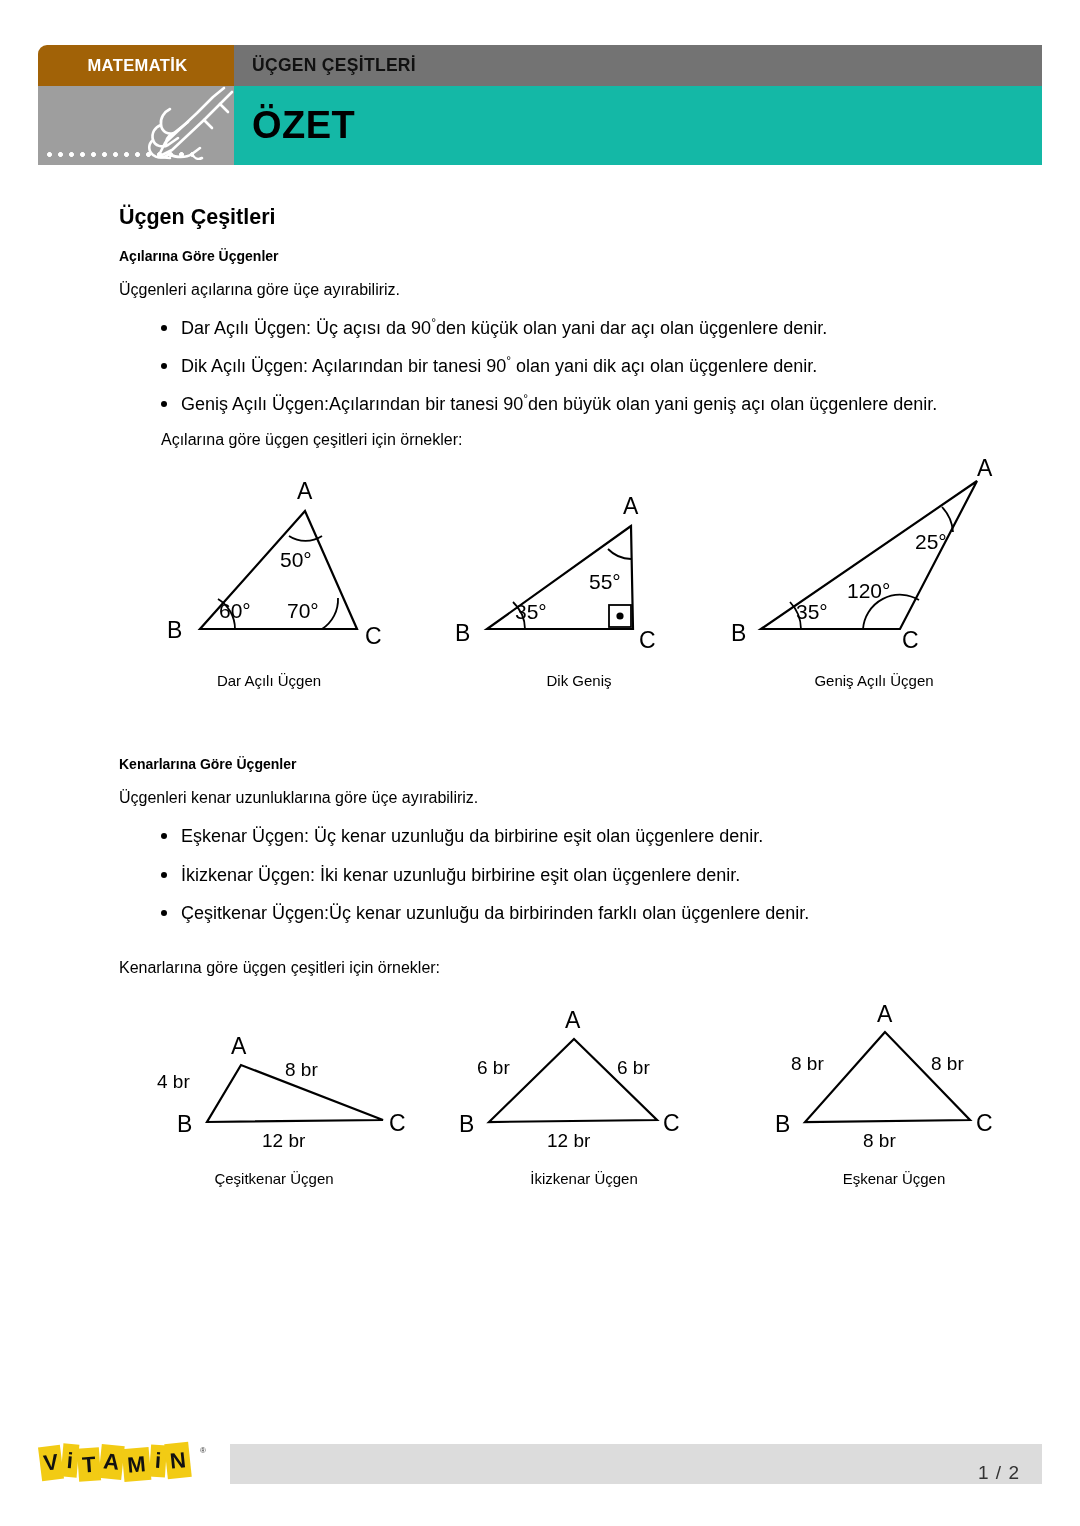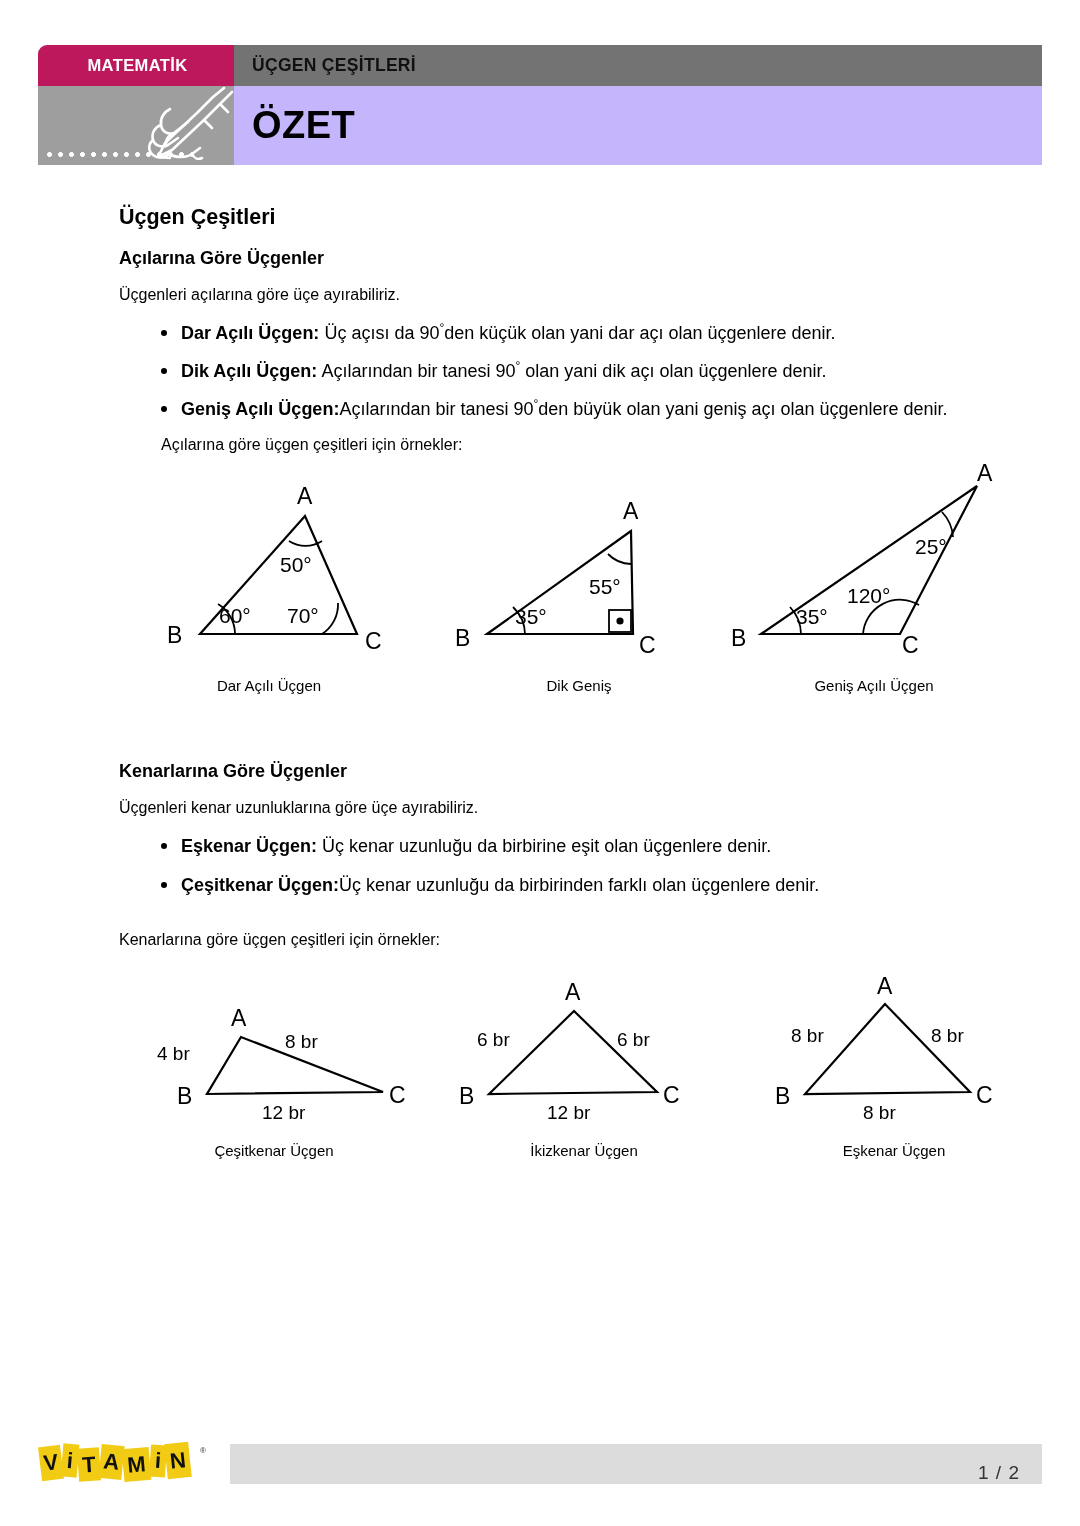--- a/index.html
+++ b/index.html
@@ -8,21 +8,21 @@
     background:#ffffff;
     font-family:"Liberation Sans", sans-serif;
     color:#000;
     position:relative;
     overflow:hidden;
   }
   
   #header{position:absolute;left:38px;top:45px;width:1004px;height:120px;}
   #subject-box{
     position:absolute;left:0;top:0;width:199px;height:41px;
-    background:#be185d;border-top-left-radius:9px;
+    background:#a16207;border-top-left-radius:9px;
     display:flex;align-items:center;justify-content:center;
   }
   #subject-label{
     color:#fff;font-weight:bold;font-size:16.5px;letter-spacing:.4px;
   }
   #topic-bar{
     position:absolute;left:196px;top:0;width:808px;height:41px;
     background:#737373;display:flex;align-items:center;
   }
   #topic-label{
@@ -33,37 +33,37 @@
     background:#9e9e9e;overflow:hidden;
   }
   #dots{
     position:absolute;left:6px;bottom:8px;width:150px;height:6px;
     background-image:radial-gradient(circle, #ffffff 0 2.2px, rgba(255,255,255,0) 2.4px);
     background-size:11px 11px;background-position:0 -2px;background-repeat:repeat-x;
   }
   #pencil-icon{position:absolute;right:-4px;top:2px;}
   #title-bar{
     position:absolute;left:196px;top:41px;width:808px;height:79px;
-    background:#c4b5fd;display:flex;align-items:center;
+    background:#14b8a6;display:flex;align-items:center;
   }
   #doc-title{font-size:38px;font-weight:bold;padding-left:18px;letter-spacing:.5px;}
   
   #content{position:absolute;left:119px;top:205px;width:860px;}
   .h1{font-size:21.5px;font-weight:bold;margin:0 0 18px 0;}
-  .h2{font-size:18px;font-weight:bold;margin:12px 0 14px 0;}
+  .h2{font-size:14px;font-weight:bold;margin:12px 0 14px 0;}
   .para{font-size:16px;margin:0 0 12px 0;line-height:1.5;}
   ul.bullets{margin:0 0 4px 0;padding-left:62px;list-style:none;}
   ul.bullets li{
     font-size:18px;line-height:1.62;margin-bottom:9px;position:relative;
   }
   ul.bullets li:before{
     content:"";position:absolute;left:-20px;top:11px;
     width:6px;height:6px;border-radius:50%;background:#000;
   }
-  .b{font-weight:bold;}
+  .b{font-weight:normal;}
   .sup-deg{font-size:12px;vertical-align:super;}
   .indent{padding-left:42px;}
   
   .fig-row{position:relative;width:100%;}
   .caption{
     position:absolute;font-size:15px;text-align:center;white-space:nowrap;margin-top:8px;
   }
   svg{overflow:visible;}
   .tri{fill:none;stroke:#000;stroke-width:2.2;stroke-linejoin:miter;}
   .arc{fill:none;stroke:#000;stroke-width:1.8;}
@@ -190,20 +190,23 @@
   </div>
 
   <div class="h2" style="margin-top:40px;">Kenarlarına Göre Üçgenler</div>
   <div class="para">Üçgenleri kenar uzunluklarına göre üçe ayırabiliriz.</div>
 
   <ul class="bullets">
     <li>
       <span class="b">Eşkenar Üçgen:</span><span> Üç kenar uzunluğu da birbirine eşit olan üçgenlere denir.</span>
     </li>
     <li>
+      <span class="b">İkizkenar Üçgen:</span><span> İki kenar uzunluğu birbirine eşit olan üçgenlere denir.</span>
+    </li>
+    <li>
       <span class="b">Çeşitkenar Üçgen:</span><span>Üç kenar uzunluğu da birbirinden farklı olan üçgenlere denir.</span>
     </li>
   </ul>
 
   <div class="para" style="margin-top:28px;">Kenarlarına göre üçgen çeşitleri için örnekler:</div>
 
   <div class="fig-row" style="height:190px;margin-top:10px;">
 
     <svg style="position:absolute;left:20px;top:0;" width="270" height="160">
       <polygon class="tri" points="102,73 68,130 244,128"></polygon>

